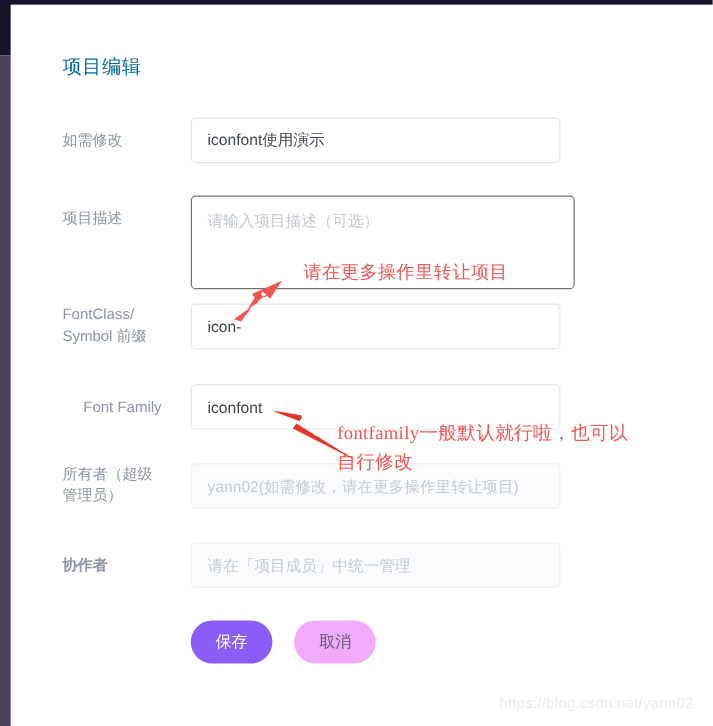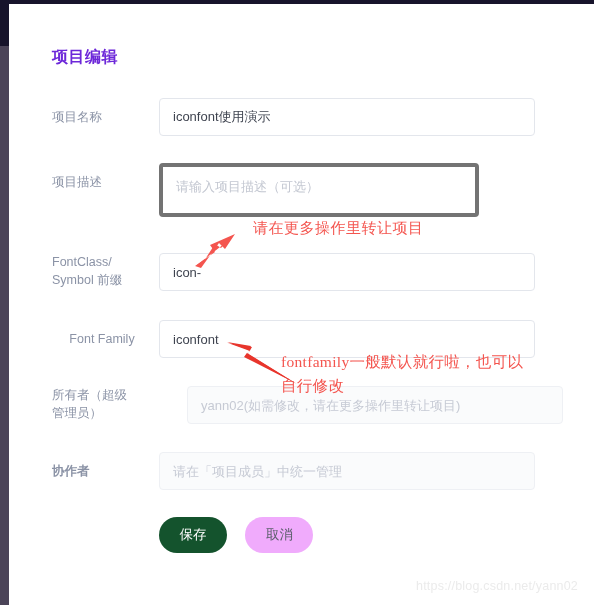--- a/index.html
+++ b/index.html
@@ -51,24 +51,23 @@
     width: 585px;
     height: 601px;
     background: #ffffff;
   }
 
   #page-title {
     position: absolute;
     left: 43px;
     top: 42px;
     font-size: 16px;
-    color: #6d28d9;
+    color: #0369a1;
     letter-spacing: 0.5px;
     line-height: 22px;
-    font-weight: bold;
   }
 
   
   .form-row {
     position: absolute;
     left: 0;
     width: 585px;
   }
   .field-label {
     position: absolute;
@@ -78,43 +77,43 @@
     color: #8b93a6;
     line-height: 18px;
     text-align: left;
   }
   .field-control {
     position: absolute;
     left: 150px;
   }
   .text-input {
     box-sizing: border-box;
-    width: 376px;
+    width: 308px;
     height: 38px;
     border: 1px solid #e3e6ec;
     border-radius: 4px;
     background: #ffffff;
     font-size: 13px;
     color: #3f4450;
     padding: 0 13px;
     line-height: 36px;
     font-family: "Liberation Sans", "DejaVu Sans", sans-serif;
     outline: none;
   }
   .text-input.filled { color: #3f4450; }
   .text-input.disabled {
     background: #fafbfc;
     border-color: #eef0f4;
     color: #c6cad4;
   }
   .text-area {
     box-sizing: border-box;
     width: 320px;
-    height: 54px;
-    border: 4px solid #737373;
+    height: 78px;
+    border: 1px solid #737373;
     border-radius: 4px;
     background: #ffffff;
     font-size: 13px;
     color: #4d7c0f;
     padding: 10px 13px;
     line-height: 20px;
     resize: none;
     font-family: "Liberation Sans", "DejaVu Sans", sans-serif;
     outline: none;
   }
@@ -136,21 +135,21 @@
     border: none;
     border-radius: 18px;
     font-size: 13.5px;
     cursor: pointer;
     font-family: "Liberation Sans", "DejaVu Sans", sans-serif;
     padding: 0 22px;
     line-height: 36px;
     text-align: center;
   }
   #save-button {
-    background: #14532d;
+    background: #8b5cf6;
     color: #ffffff;
     width: 68px;
     padding: 0;
     margin-right: 14px;
   }
   #cancel-button {
     background: #f0abfc;
     color: #5a5f6b;
     width: 68px;
     padding: 0;
@@ -205,21 +204,21 @@
 
   <div id="shell-topbar"></div>
   <div id="shell-sidebar-top"></div>
   <div id="shell-sidebar-bottom"></div>
 
   <div id="edit-card">
 
     <div id="page-title">项目编辑</div>
 
     <div class="form-row" style="top:94px;">
-      <div class="field-label" style="top:10px;">项目名称</div>
+      <div class="field-label" style="top:10px;">如需修改</div>
       <div class="field-control" style="top:0;">
         <input class="text-input filled" type="text" value="iconfont使用演示" style="">
       </div>
     </div>
 
     <div class="form-row" style="top:159px;">
       <div class="field-label" style="top:10px;">项目描述</div>
       <div class="field-control" style="top:0;">
         <textarea class="text-area" placeholder="请输入项目描述（可选）" style=""></textarea>
       </div>
@@ -240,21 +239,21 @@
       <div class="field-control" style="top:0;">
         <input class="text-input filled" type="text" value="iconfont" style="">
       </div>
     </div>
 
     <div class="form-row" style="top:382px;">
       <div class="field-label" style="top:0;">
         <div>所有者（超级</div>
         <div>管理员）</div>
       </div>
-      <div class="field-control" style="top:0;margin-left:28px;">
+      <div class="field-control" style="top:0;">
         <input class="text-input disabled" type="text" disabled="" placeholder="yann02(如需修改，请在更多操作里转让项目)" style="">
       </div>
     </div>
 
     <div class="form-row" style="top:448px;">
       <div class="field-label" style="top:10px;font-weight:bold;">协作者</div>
       <div class="field-control" style="top:0;">
         <input class="text-input disabled" type="text" disabled="" placeholder="请在「项目成员」中统一管理" style="">
       </div>
     </div>

